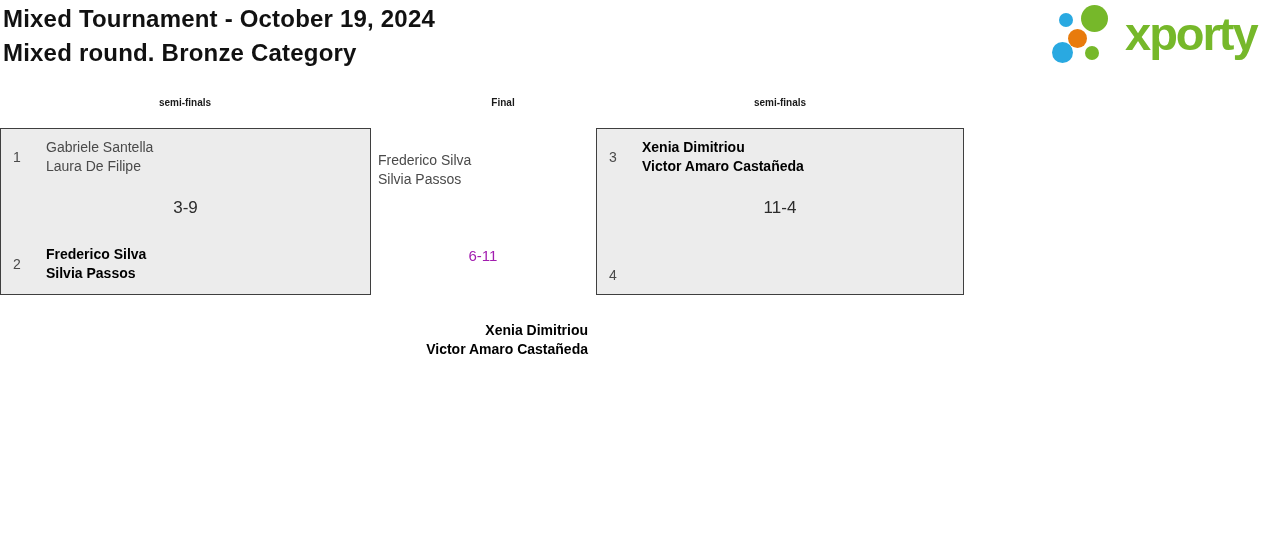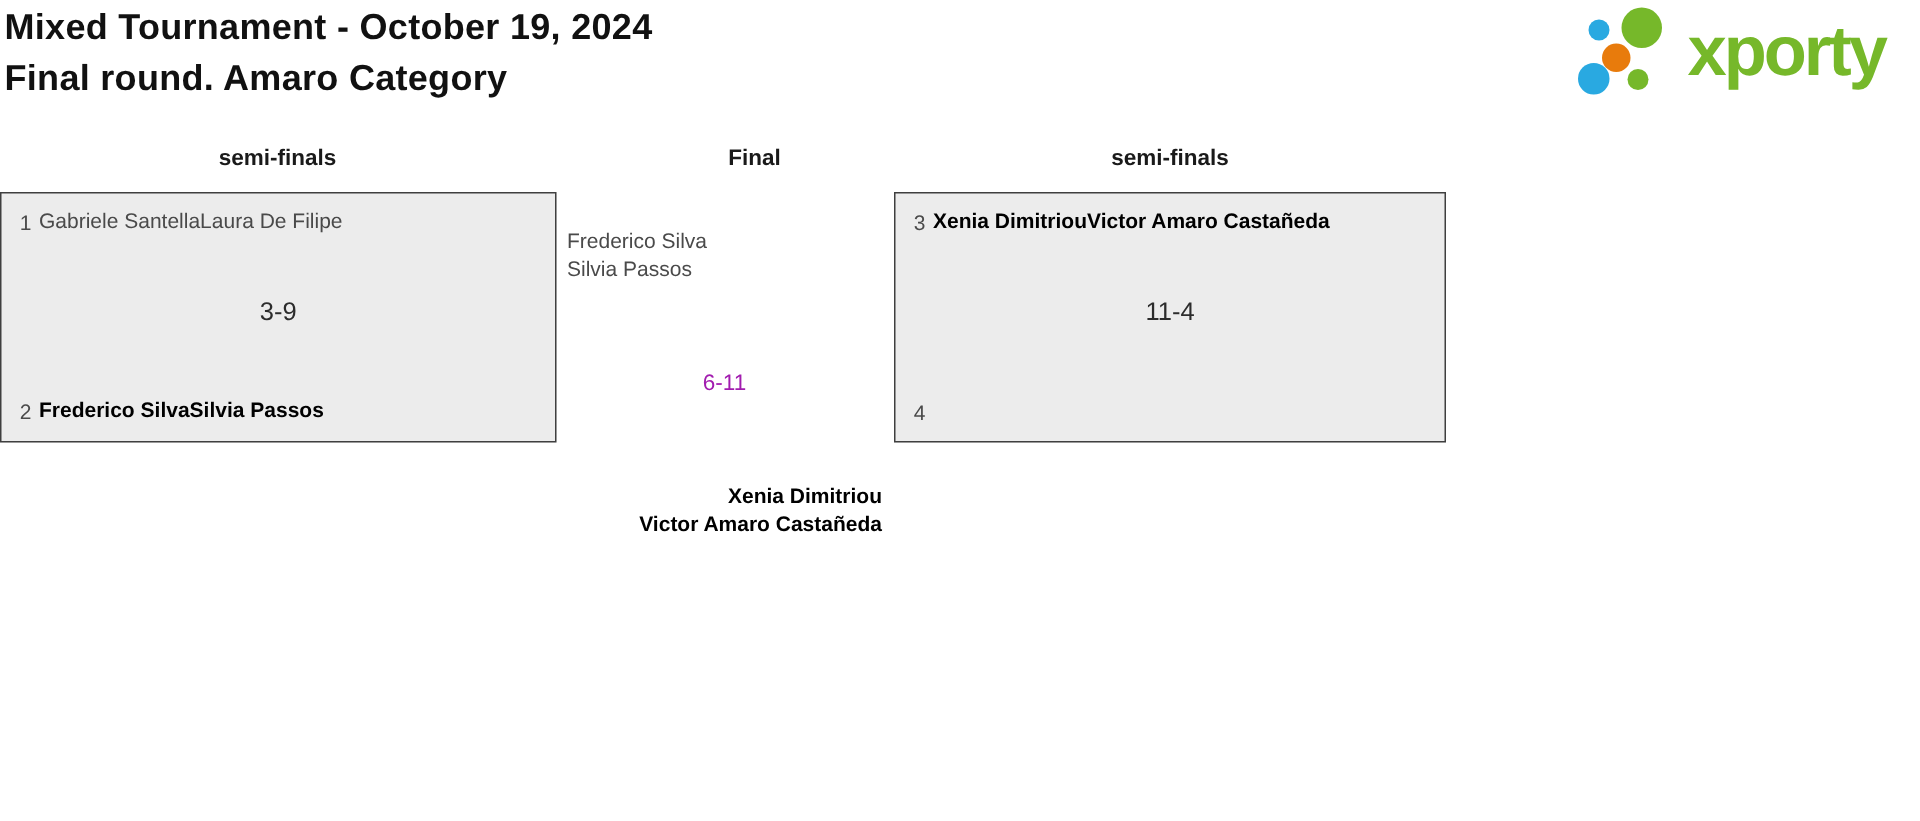--- a/index.html
+++ b/index.html
@@ -18,37 +18,37 @@
   .dot { position:absolute; border-radius:50%; }
   .dot-green-lg  { left:31px; top:3px;  width:27px; height:27px; background:#76b82a; }
   .dot-blue-top  { left:9px;  top:11px; width:14px; height:14px; background:#29a9e1; }
   .dot-orange    { left:18px; top:27px; width:19px; height:19px; background:#e87b0c; }
   .dot-blue-bot  { left:2px;  top:40px; width:21px; height:21px; background:#29a9e1; }
   .dot-green-sm  { left:35px; top:44px; width:14px; height:14px; background:#76b82a; }
   .logo-word { position:absolute; left:62px; top:1px; font-size:47px; font-weight:700;
                letter-spacing:-2px; color:#76b82a; line-height:62px;margin-left:13px; }
 
   
-  .col-header { position:absolute; top:97px; text-align:center; font-size:15px;
+  .col-header { position:absolute; top:97px; text-align:center; font-size:10px;
                 font-weight:700; color:#1a1a1a; }
   .col-header.left  { left:0;     width:370px; }
   .col-header.mid   { left:390px; width:226px; }
   .col-header.right { left:596px; width:368px; }
 
   
   .match-box { position:absolute; top:128px; height:167px; background:#ececec;
                border:1px solid #3f3f3f; }
   .match-box.left  { left:0;     width:371px; }
   .match-box.right { left:596px; width:368px; }
 
   .team { position:absolute; left:8px; display:flex; flex-direction:row; align-items:center; }
   .team.t1 { top:9px; }
   .team.t2 { bottom:11px; }
   .seed { width:16px; text-align:center; font-size:14px; color:#4a4a4a; margin-right:1px; }
-  .players { display:flex; flex-direction:row; }
+  .players { display:flex; flex-direction:column;margin-left:20px; }
   .player { font-size:14px; line-height:19px; color:#4a4a4a; white-space:nowrap; }
   .winner .player { color:#000; font-weight:700; }
 
   .score { position:absolute; top:69px; left:0; width:100%; text-align:center;
            font-size:17px; color:#2c2c2c; }
 
   
   .finalist { position:absolute; left:378px; top:151px; }
   .finalist .player { font-size:14px; line-height:19px; color:#4a4a4a; white-space:nowrap; }
   .final-score { position:absolute; left:370px; top:247px; width:226px; text-align:center;
@@ -56,21 +56,21 @@
   .champion { position:absolute; left:360px; top:321px; width:228px; text-align:right; }
   .champion .player { font-size:14px; line-height:19px; color:#000; font-weight:700; white-space:nowrap; }
 </style>
 </head>
 <body>
 
 <div class="page">
 
   <div class="title-block">
     <div class="title-line">Mixed Tournament - October 19, 2024</div>
-    <div class="title-line">Final round. Amaro Category</div>
+    <div class="title-line">Mixed round. Bronze Category</div>
   </div>
 
   <div class="logo">
     <div class="logo-dots">
       <span class="dot dot-green-lg"></span>
       <span class="dot dot-blue-top"></span>
       <span class="dot dot-orange"></span>
       <span class="dot dot-blue-bot"></span>
       <span class="dot dot-green-sm"></span>
     </div>

